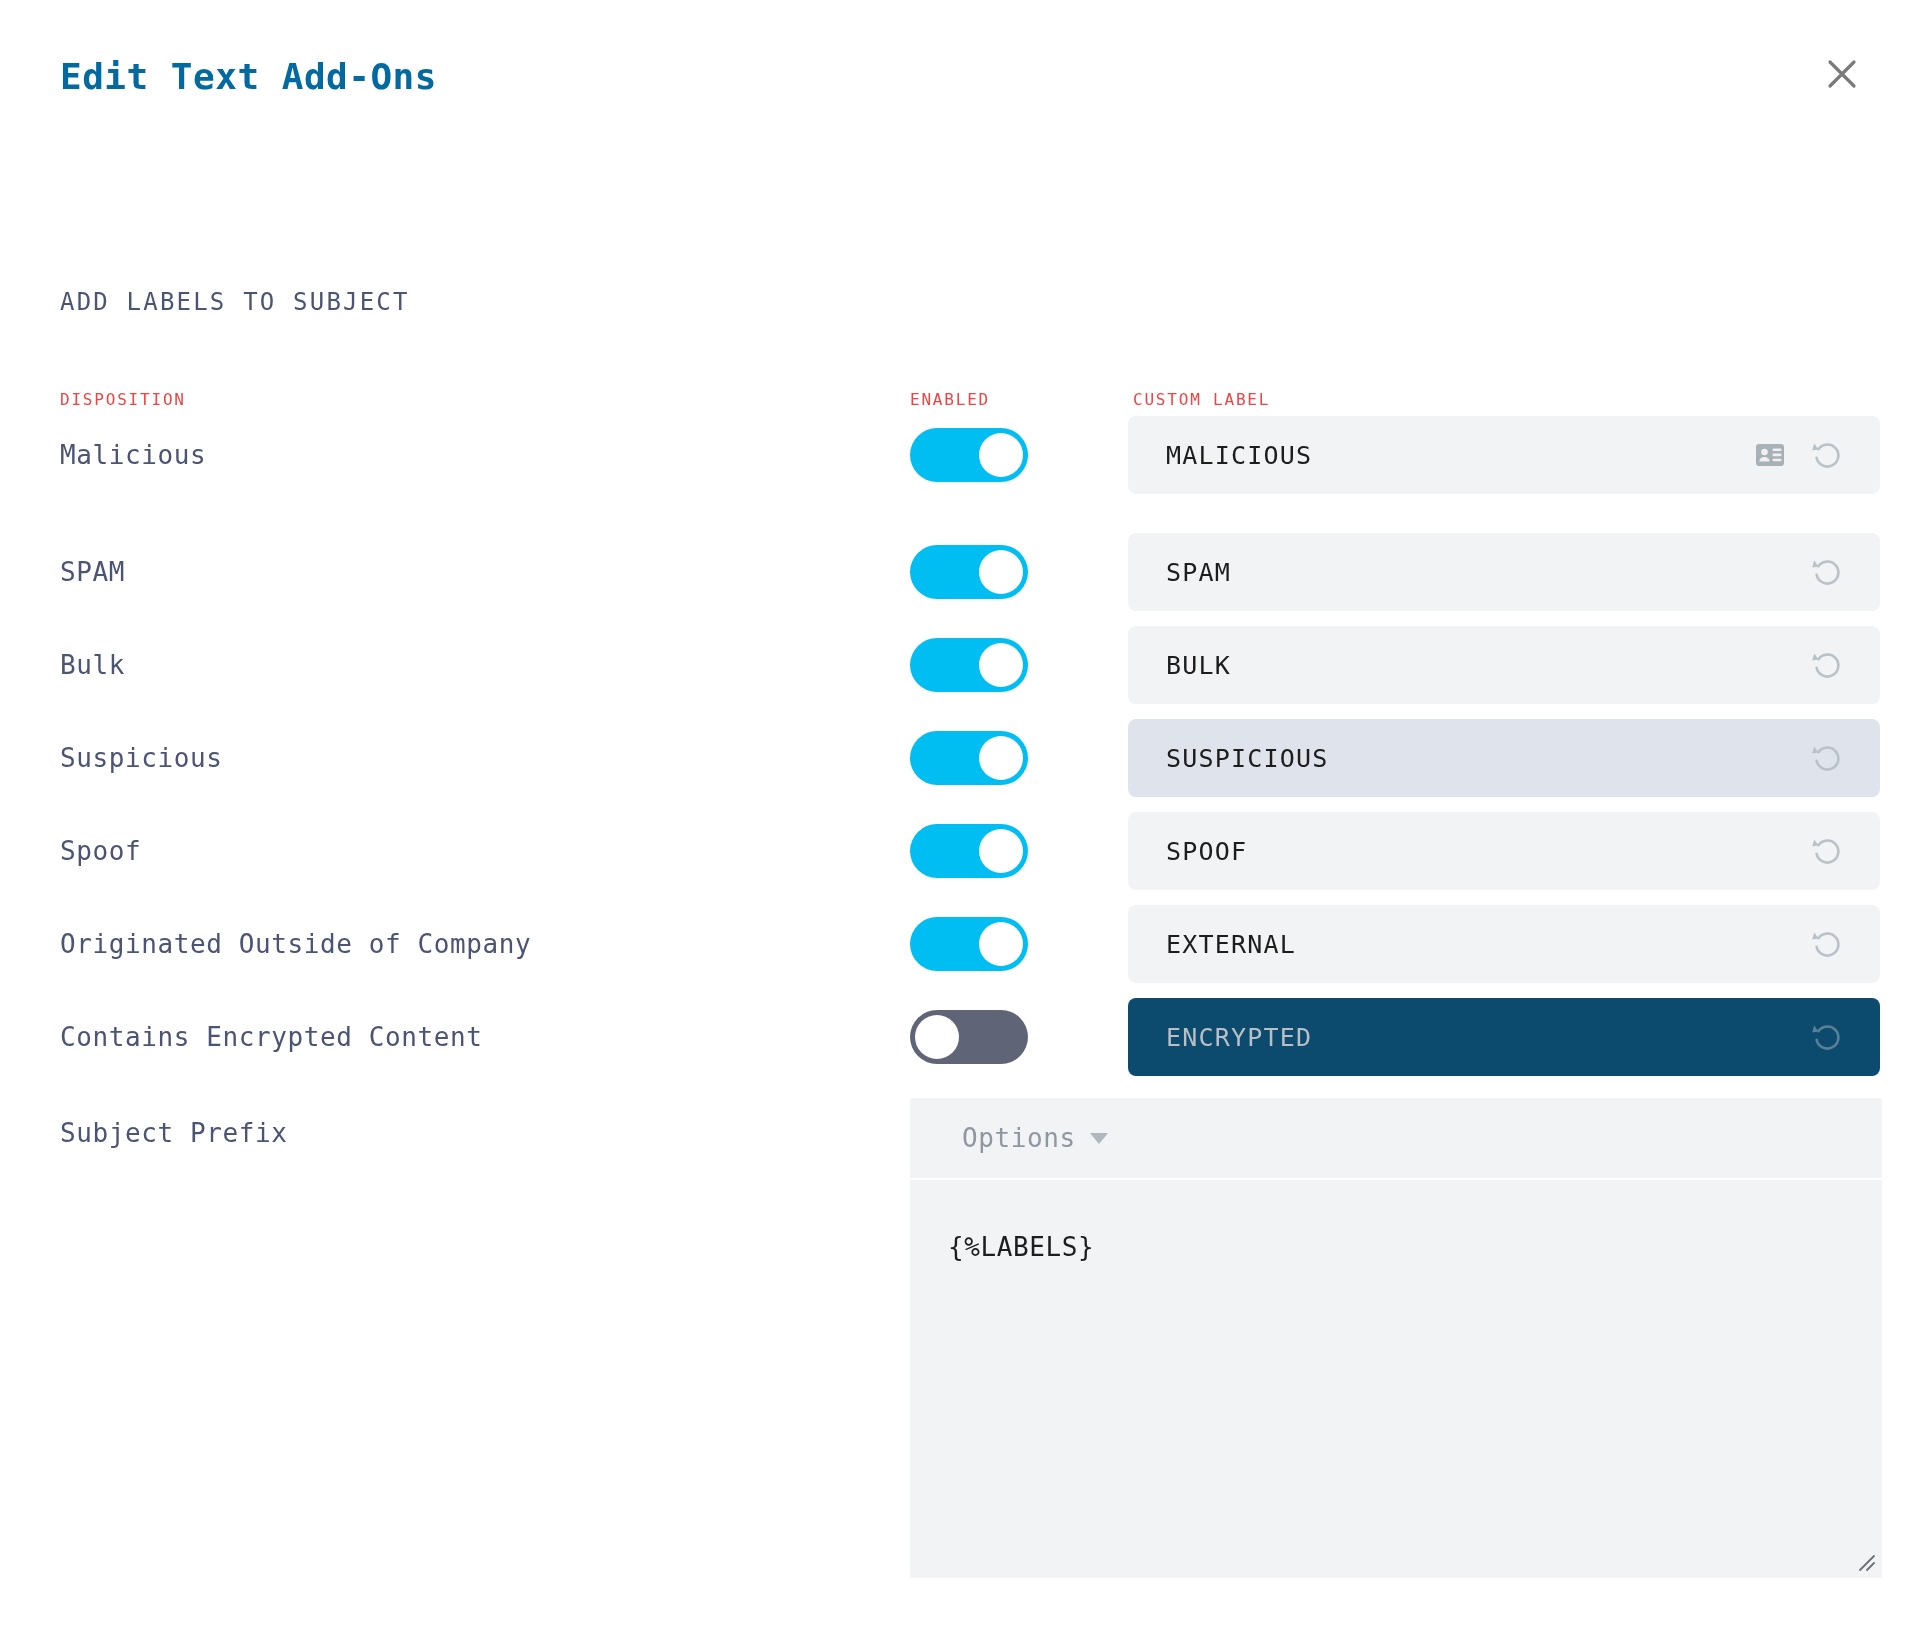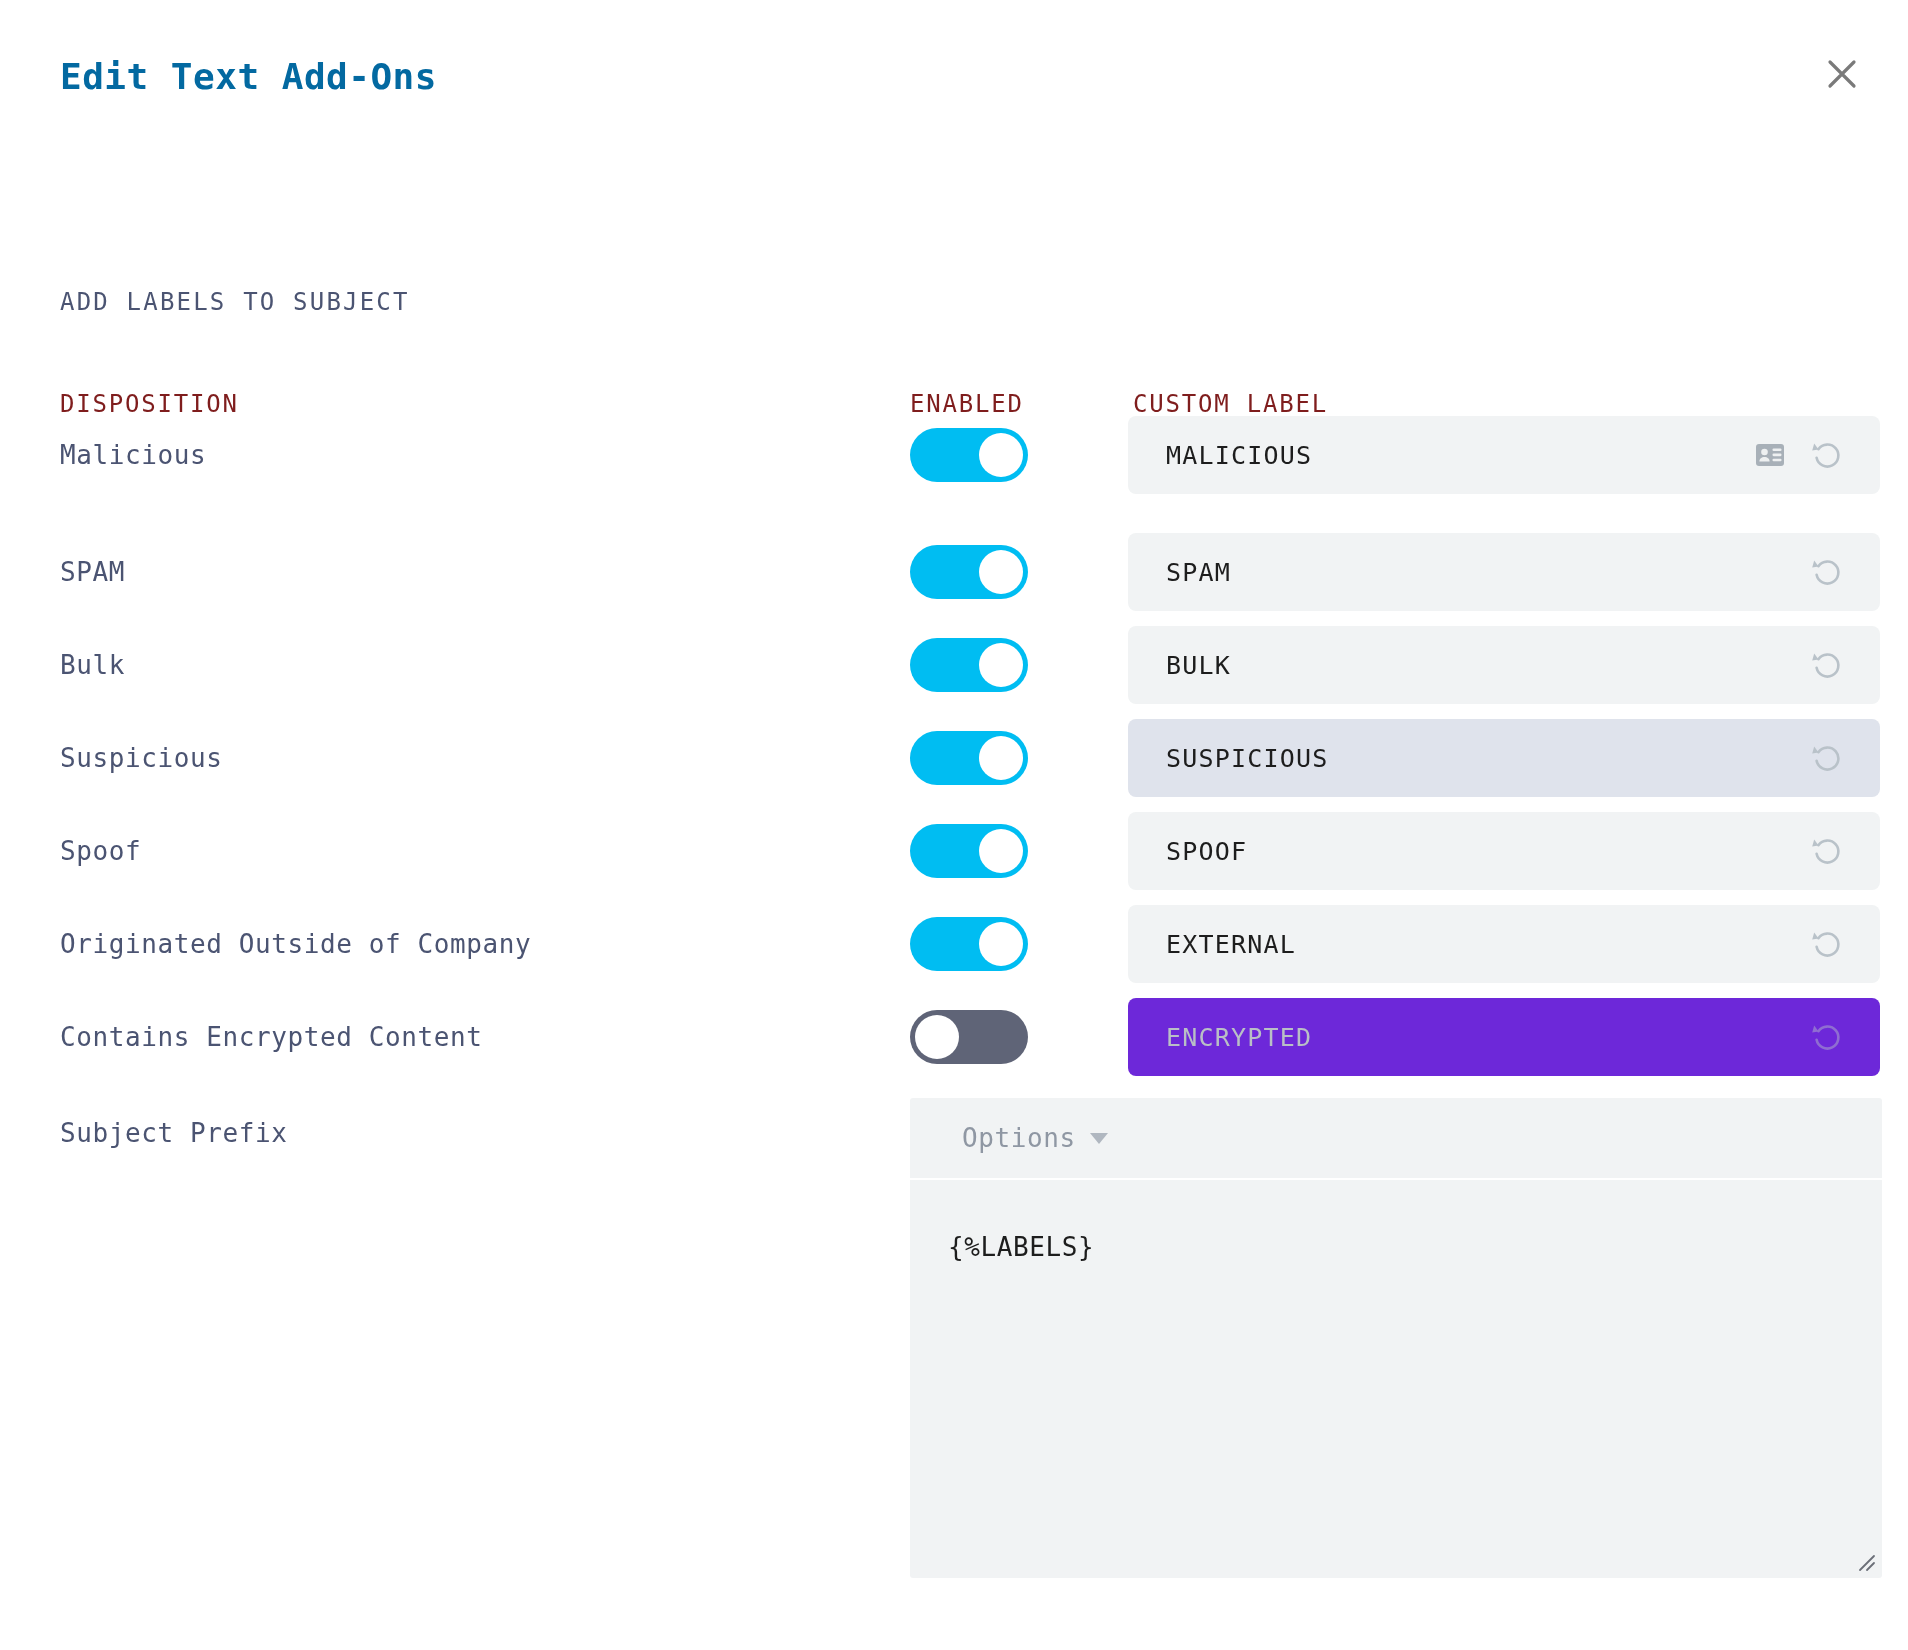--- a/index.html
+++ b/index.html
@@ -58,23 +58,23 @@
     font-size: 24px;
     letter-spacing: 2.2px;
     color: #4b5472;
     white-space: nowrap;
   }
 
   
   .col-header {
     position: absolute;
     top: 390px;
-    font-size: 24px;
+    font-size: 16px;
     letter-spacing: 1.8px;
-    color: #7f1d1d;
+    color: #ef4444;
     white-space: nowrap;
   }
   .col-header.disposition { left: 60px; }
   .col-header.enabled     { left: 910px; }
   .col-header.custom      { left: 1133px; }
 
   
   .rows { position: absolute; left: 0; top: 0; right: 0; }
 
   .row {
@@ -132,21 +132,21 @@
     top: 50%;
     transform: translateY(-50%);
     height: 78px;
     border-radius: 8px;
     background: #f1f3f4;
     display: flex;
     align-items: center;
     cursor: text;
   }
   .label-input.highlight { background: #dfe3ec; }
-  .label-input.disabled  { background: #6d28d9; cursor: default; }
+  .label-input.disabled  { background: #0c4a6e; cursor: default; }
 
   .label-input .value {
     margin-left: 38px;
     font-size: 25px;
     color: #1d1d1d;
     letter-spacing: 1.2px;
     white-space: nowrap;
     flex: 1 1 auto;
     overflow: hidden;
   }

